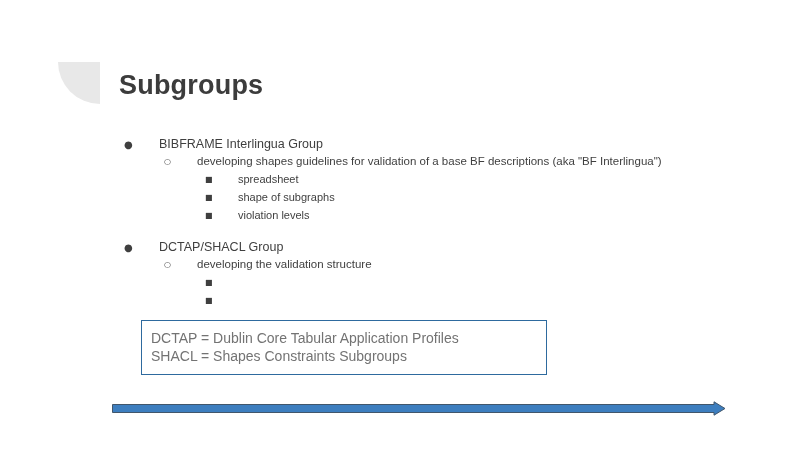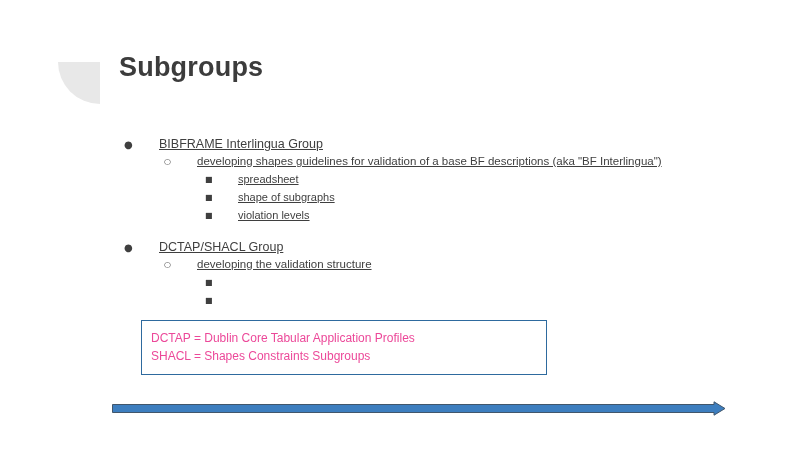--- a/index.html
+++ b/index.html
@@ -24,21 +24,21 @@
     width: 42px;
     height: 42px;
     background: #e8e8e8;
     border-bottom-left-radius: 42px;
   }
 
   
   #page-title {
     position: absolute;
     left: 119px;
-    top: 52px;
+    top: 70px;
     font-size: 27px;
     font-weight: bold;
     color: #3c3c3c;
     letter-spacing: 0.2px;
     white-space: nowrap;
   }
 
   
   #content {
     position: absolute;
@@ -62,21 +62,20 @@
 
   .marker {
     flex: 0 0 auto;
     text-align: left;
     color: #3f3f3f;
     font-family: "DejaVu Sans", sans-serif;
   }
   .btext {
     flex: 1 1 auto;
     white-space: nowrap;
-    text-decoration: underline;
   }
 
   
   .lvl1 { padding-left: 0; font-size: 12.5px; }
   .lvl1 .marker { width: 35px; font-size: 10px; line-height: 17px; }
 
   
   .lvl2 { padding-left: 40px; font-size: 11.5px; }
   .lvl2 .marker { width: 33px; font-size: 8px; line-height: 18px; }
 
@@ -90,23 +89,23 @@
     left: 141px;
     top: 320px;
     width: 406px;
     height: 55px;
     border: 1px solid #2e6a9e;
     box-sizing: border-box;
     background: #ffffff;
     padding: 8px 0 0 9px;
   }
   .def-line {
-    font-size: 12px;
+    font-size: 14px;
     line-height: 18px;
-    color: #ec4899;
+    color: #737373;
     white-space: nowrap;
   }
 
   
   #bottom-arrow {
     position: absolute;
     left: 112px;
     top: 401px;
     width: 614px;
     height: 15px;

